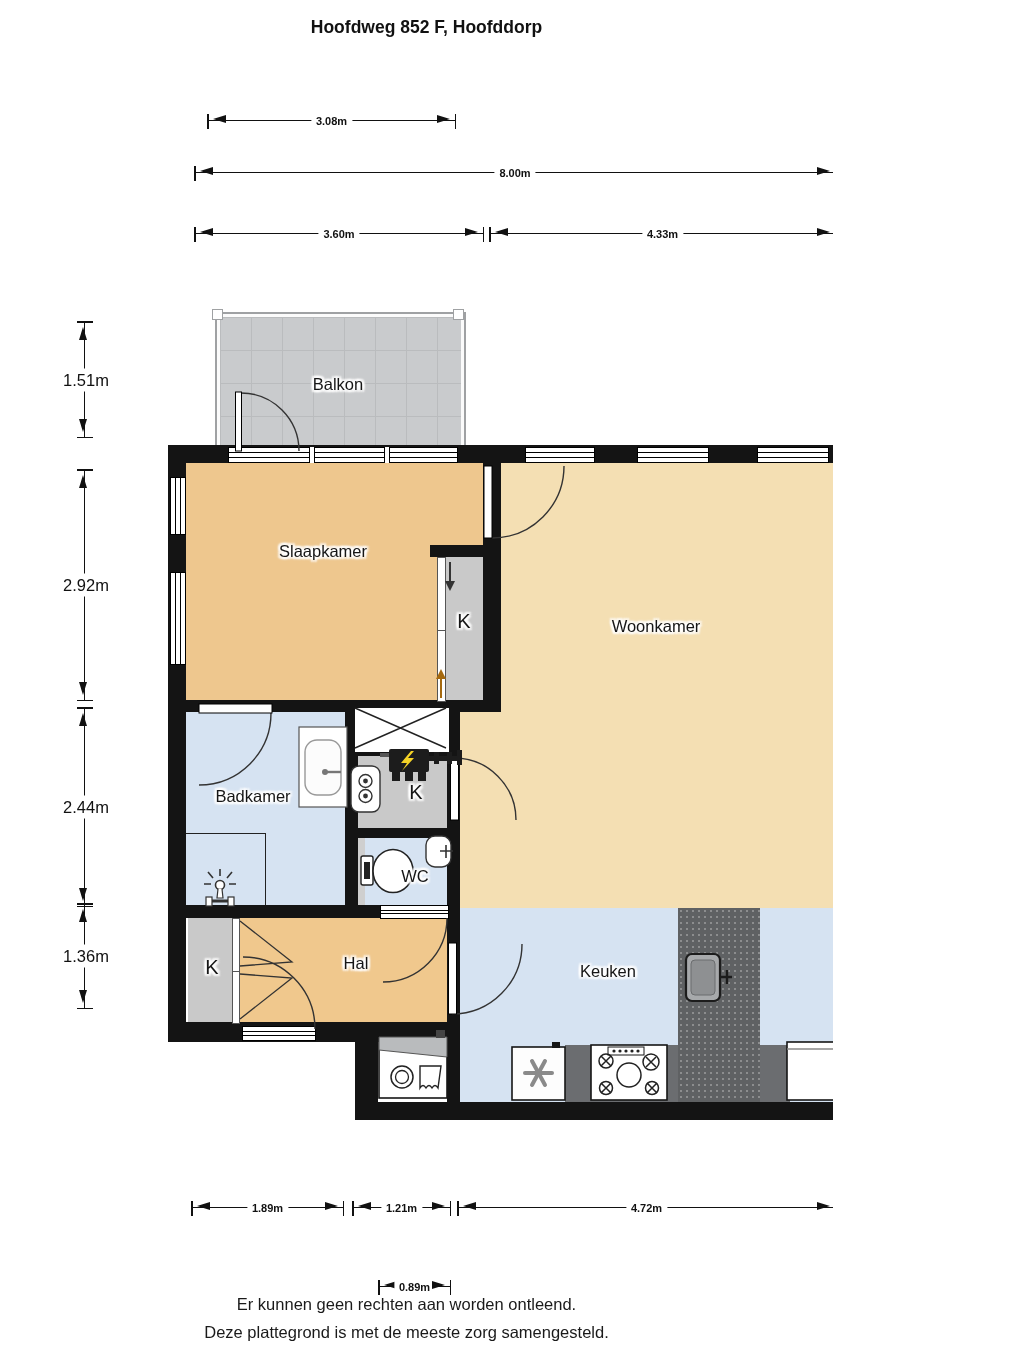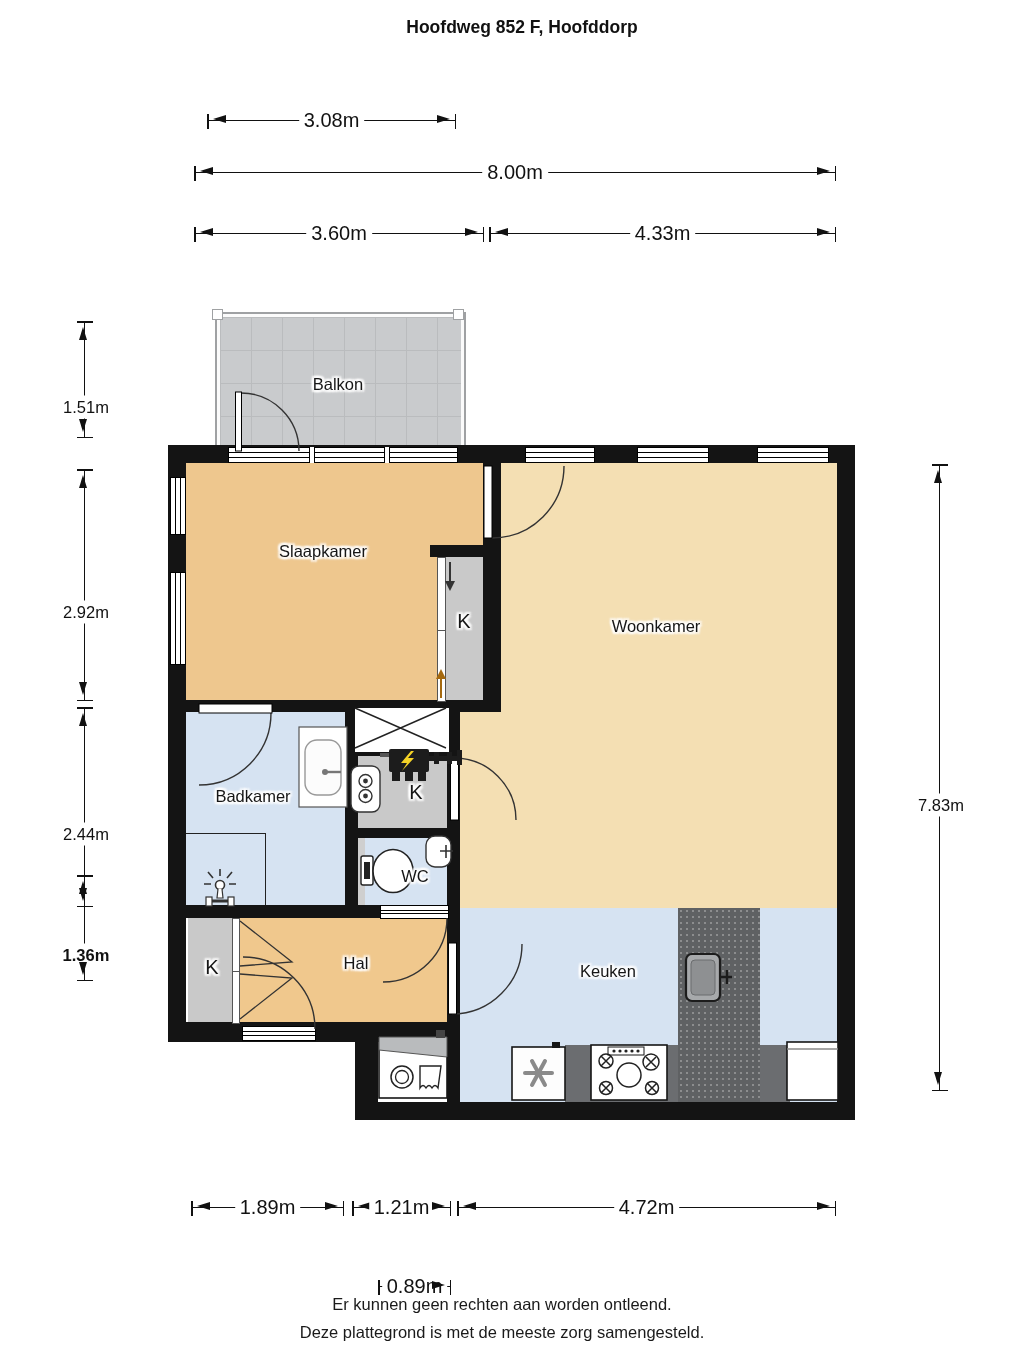--- a/index.html
+++ b/index.html
@@ -1,46 +1,46 @@
 <!DOCTYPE html>
 <html><head>
 <meta charset="utf-8">
 <style>
   html,body{margin:0;padding:0;background:#fff;}
-  .page{position:relative;width:1024px;height:1365px;background:#fff;overflow:hidden;
+  .page{position:relative;width:833px;height:1365px;background:#fff;overflow:hidden;
         font-family:"Liberation Sans", sans-serif;color:#111;}
   
   .title{position:absolute;top:14px;left:20px;right:0;text-align:center;
          font-size:17.5px;font-weight:bold;line-height:26px;}
   .footer{position:absolute;top:1290px;left:0;right:20px;text-align:center;
           font-size:16.5px;line-height:28px;color:#1a1a1a;}
   .rlabel{position:absolute;transform:translate(-50%,-50%);font-size:16.5px;color:#161616;
           white-space:nowrap;z-index:40;
           text-shadow:-2px 0 2px #fff,2px 0 2px #fff,0 -2px 2px #fff,0 2px 2px #fff,
                       -2px -2px 2px #fff,2px 2px 2px #fff,-2px 2px 2px #fff,2px -2px 2px #fff;}
   .rlabel.k{font-size:20px;}
   
   .dimh{position:absolute;height:0;border-top:1.4px solid #111;z-index:50;}
   .dimh::before{content:"";position:absolute;left:1px;top:-5.8px;
     border:4.6px solid transparent;border-right:13px solid #111;}
   .dimh::after{content:"";position:absolute;right:1px;top:-5.8px;
     border:4.6px solid transparent;border-left:13px solid #111;}
   .dimh .tk{position:absolute;top:-7.5px;width:1.5px;height:15px;background:#111;}
   .dimh .tk.l{left:-1px}.dimh .tk.r{right:-1px}
   .dimh .lbl{position:absolute;left:50%;top:0;transform:translate(-50%,-54%);
-    background:#fff;padding:0 5px;font-size:20px;white-space:nowrap;}
+    background:#fff;padding:0 5px;font-size:11px;white-space:nowrap;font-weight:bold;}
   .dimv{position:absolute;width:0;border-left:1.4px solid #111;z-index:50;}
   .dimv::before{content:"";position:absolute;top:1px;left:-5.8px;
     border:4.6px solid transparent;border-bottom:13px solid #111;}
   .dimv::after{content:"";position:absolute;bottom:1px;left:-5.8px;
     border:4.6px solid transparent;border-top:13px solid #111;}
   .dimv .tk{position:absolute;left:-8px;height:1.5px;width:16px;background:#111;}
   .dimv .tk.t{top:-1px}.dimv .tk.b{bottom:-1px}
   .dimv .lbl{position:absolute;top:50%;left:1px;transform:translate(-50%,-50%);
-    background:#fff;padding:2px 3px;font-size:16.5px;white-space:nowrap;margin-top:27px;}
+    background:#fff;padding:2px 3px;font-size:16.5px;white-space:nowrap;}
   
   .wall{position:absolute;background:#141414;z-index:10;}
   .room{position:absolute;z-index:5;}
   .wh{position:absolute;background:#fff;border:1px solid #000;z-index:20;}
   .wh i{position:absolute;left:0;right:0;height:1px;background:#000;}
   .wh i.a{top:30%}.wh i.b{top:62%}
   .wv{position:absolute;background:#fff;border:1px solid #000;z-index:20;}
   .wv i{position:absolute;top:0;bottom:0;width:1px;background:#000;}
   .wv i.a{left:30%}.wv i.b{left:62%}
   .mull{position:absolute;top:-1px;bottom:-1px;width:4px;background:#fff;
@@ -99,21 +99,21 @@
   <div class="dimv" style="left:84px;top:470px;height:230px;">
     <i class="tk t"></i>
       <i class="tk b"></i>
     <span class="lbl">2.92m</span>
   </div>
   <div class="dimv" style="left:84px;top:708px;height:198px;">
     <i class="tk t"></i>
       <i class="tk b"></i>
     <span class="lbl">2.44m</span>
   </div>
-  <div class="dimv" style="left:84px;top:876px;height:104px;font-weight:bold;">
+  <div class="dimv" style="left:84px;top:904px;height:104px;">
     <i class="tk t"></i>
       <i class="tk b"></i>
     <span class="lbl">1.36m</span>
   </div>
 
   <div class="dimv" style="left:939px;top:465px;height:625px;">
     <i class="tk t"></i>
       <i class="tk b"></i>
     <span class="lbl">7.83m</span>
   </div>

